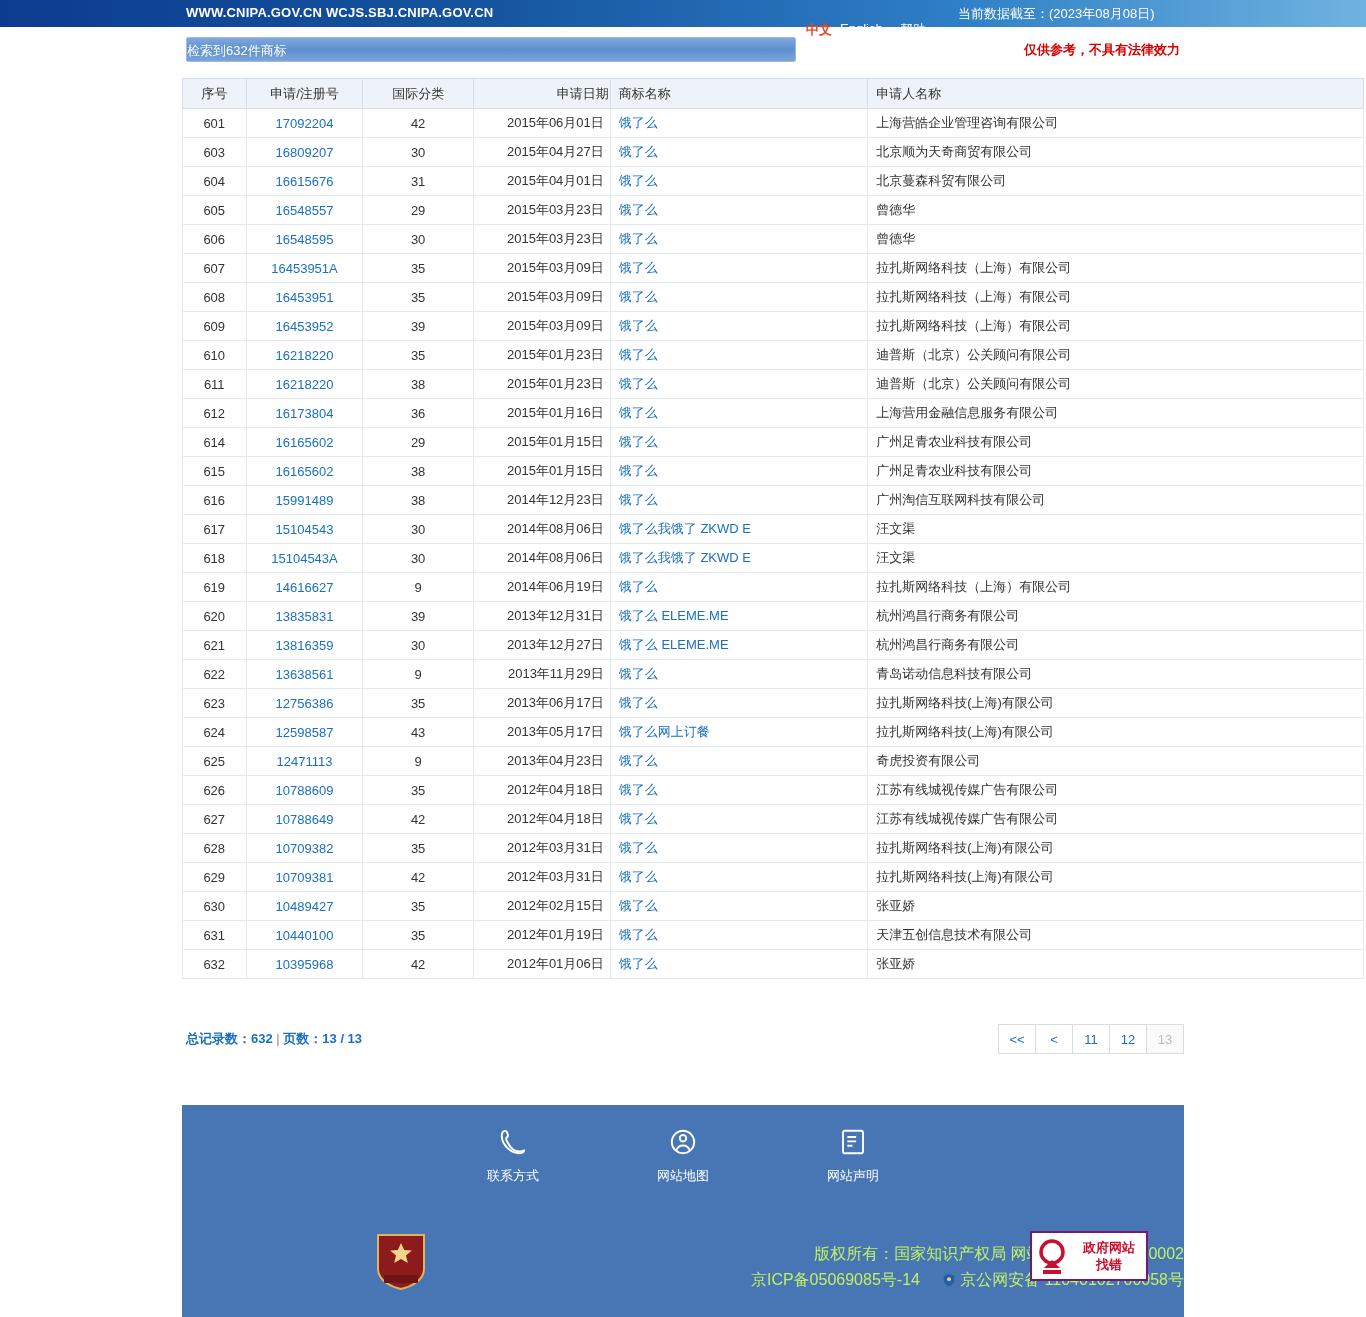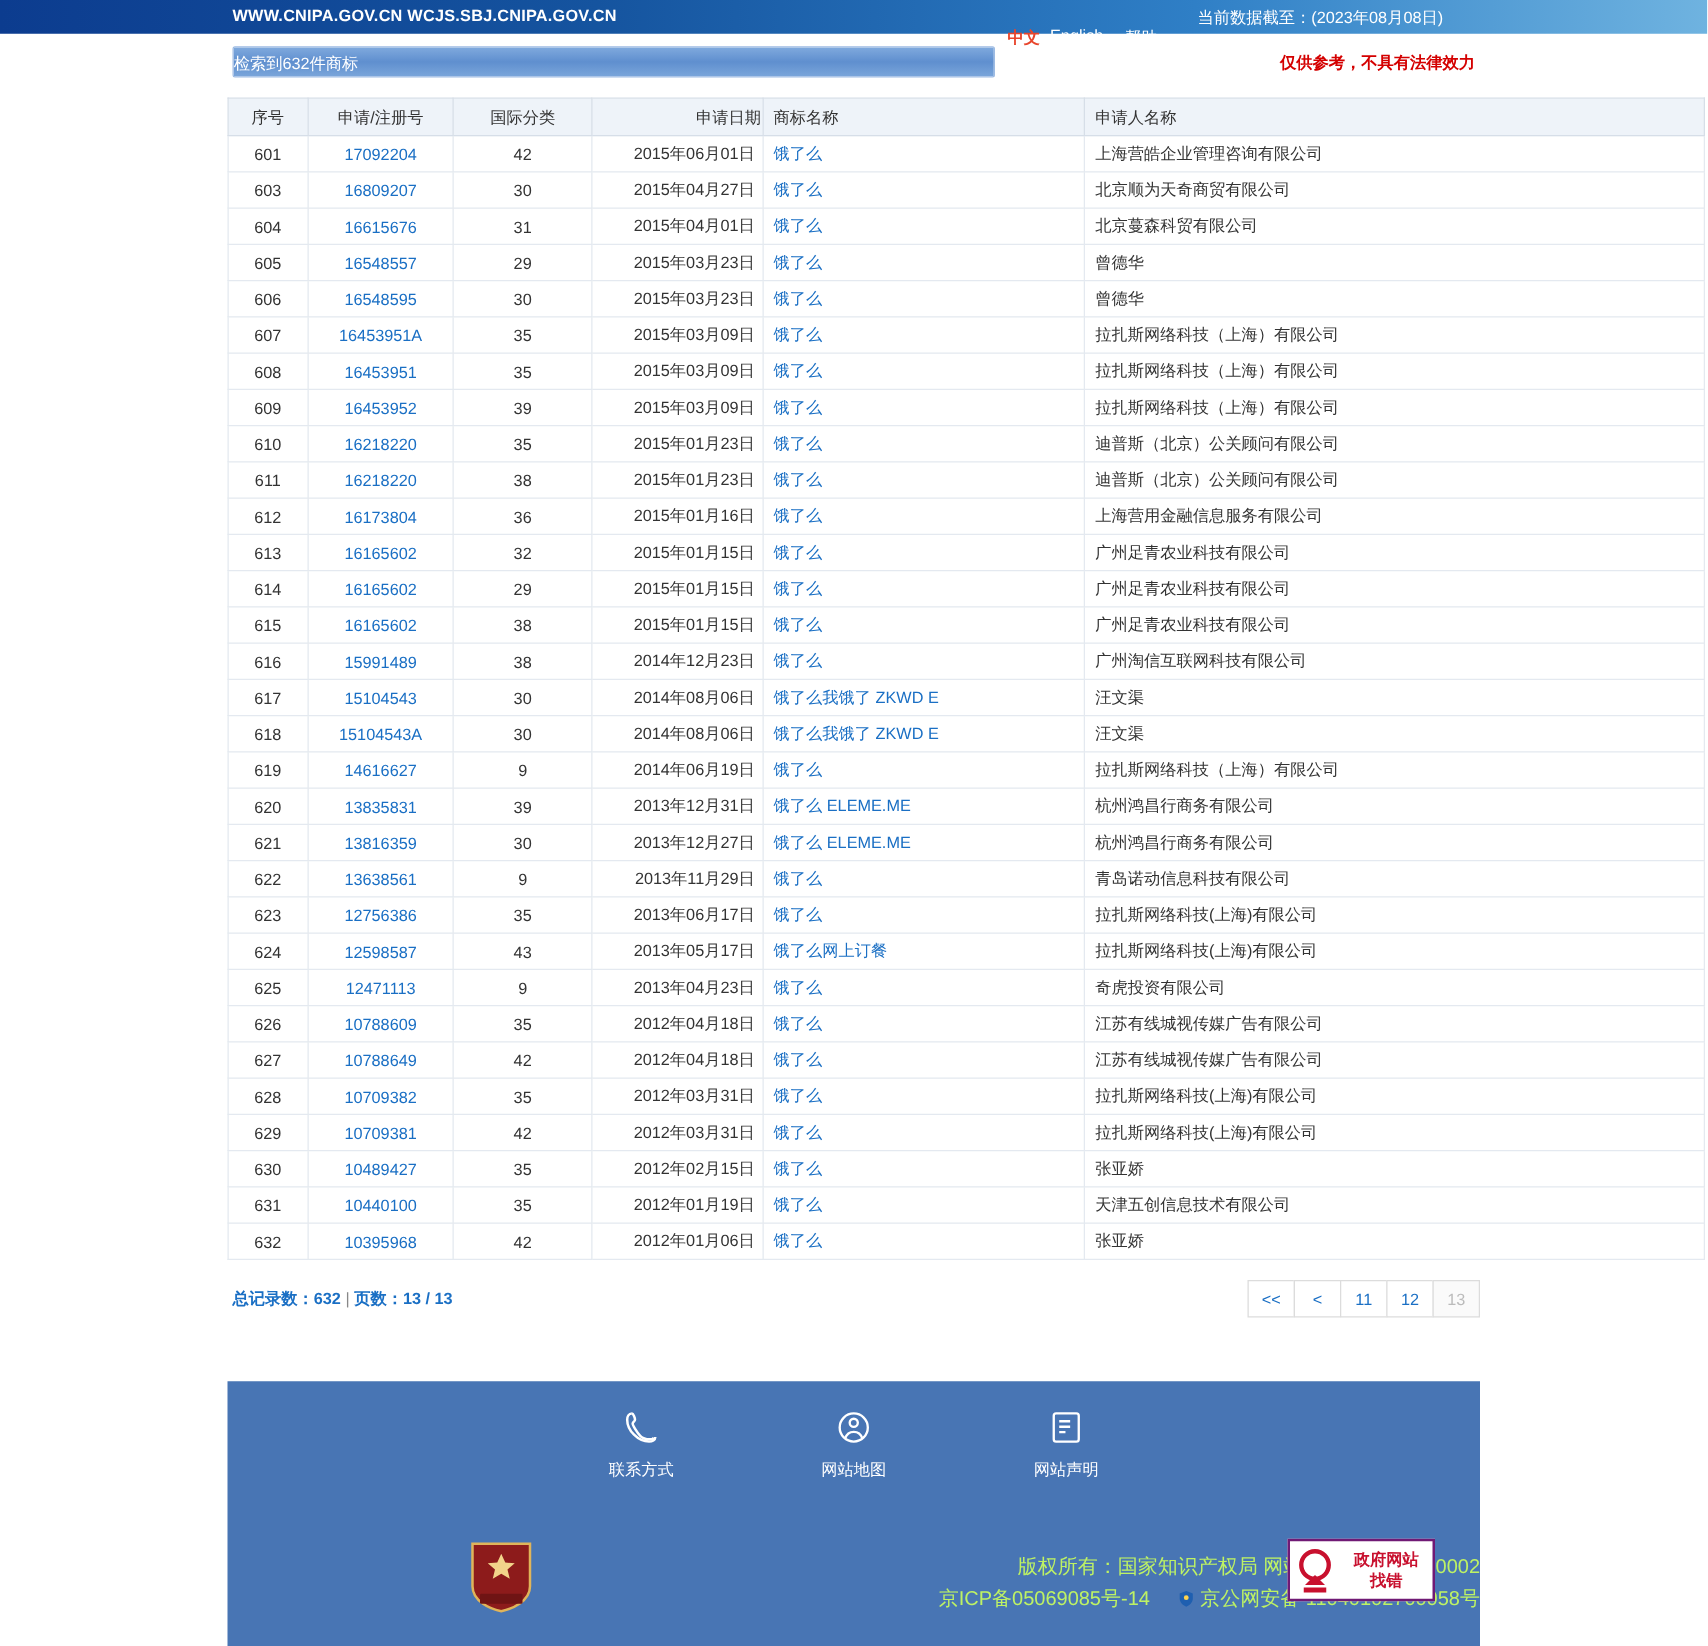--- a/index.html
+++ b/index.html
@@ -344,28 +344,20 @@
           </tr>
           <tr>
             <td class="c-idx">612</td>
             <td class="c-regno"><a href="#">16173804</a></td>
             <td class="c-cls">36</td>
             <td class="c-date">2015年01月16日</td>
             <td class="c-name"><a href="#">饿了么</a></td>
             <td class="c-appl">上海营用金融信息服务有限公司</td>
           </tr>
           <tr>
-            <td class="c-idx">613</td>
-            <td class="c-regno"><a href="#">16165602</a></td>
-            <td class="c-cls">32</td>
-            <td class="c-date">2015年01月15日</td>
-            <td class="c-name"><a href="#">饿了么</a></td>
-            <td class="c-appl">广州足青农业科技有限公司</td>
-          </tr>
-          <tr>
             <td class="c-idx">614</td>
             <td class="c-regno"><a href="#">16165602</a></td>
             <td class="c-cls">29</td>
             <td class="c-date">2015年01月15日</td>
             <td class="c-name"><a href="#">饿了么</a></td>
             <td class="c-appl">广州足青农业科技有限公司</td>
           </tr>
           <tr>
             <td class="c-idx">615</td>
             <td class="c-regno"><a href="#">16165602</a></td>

